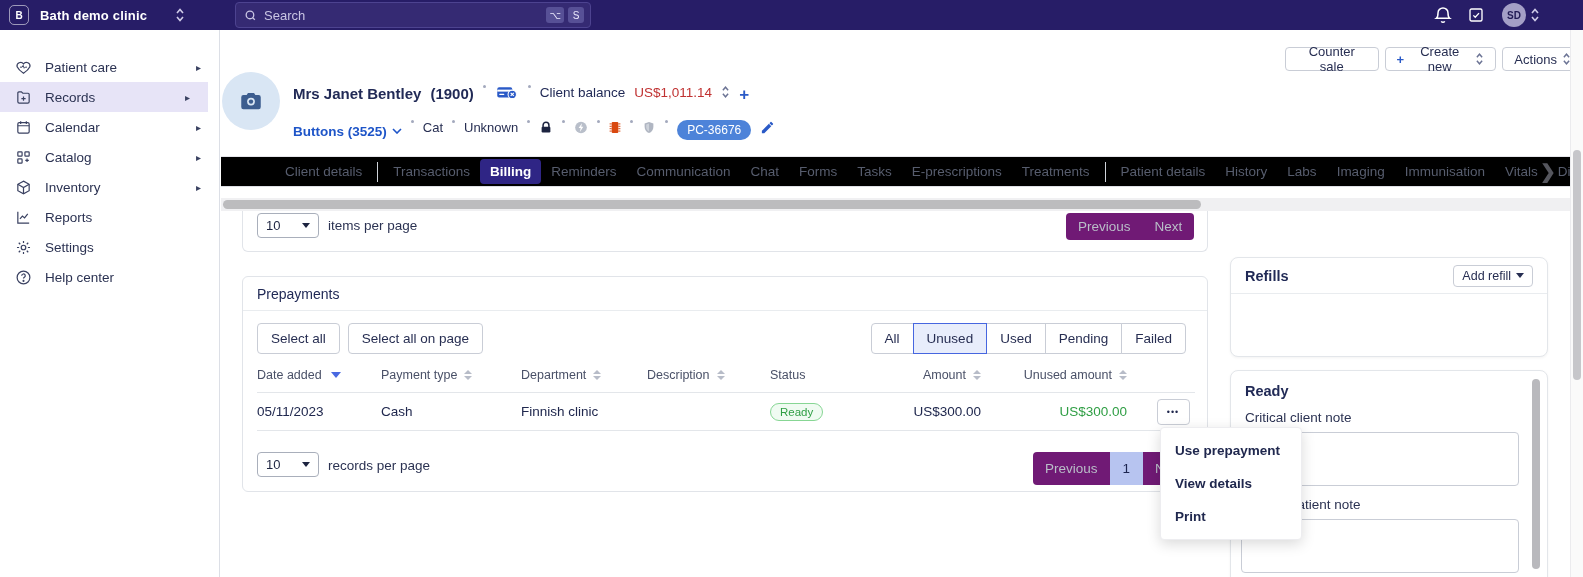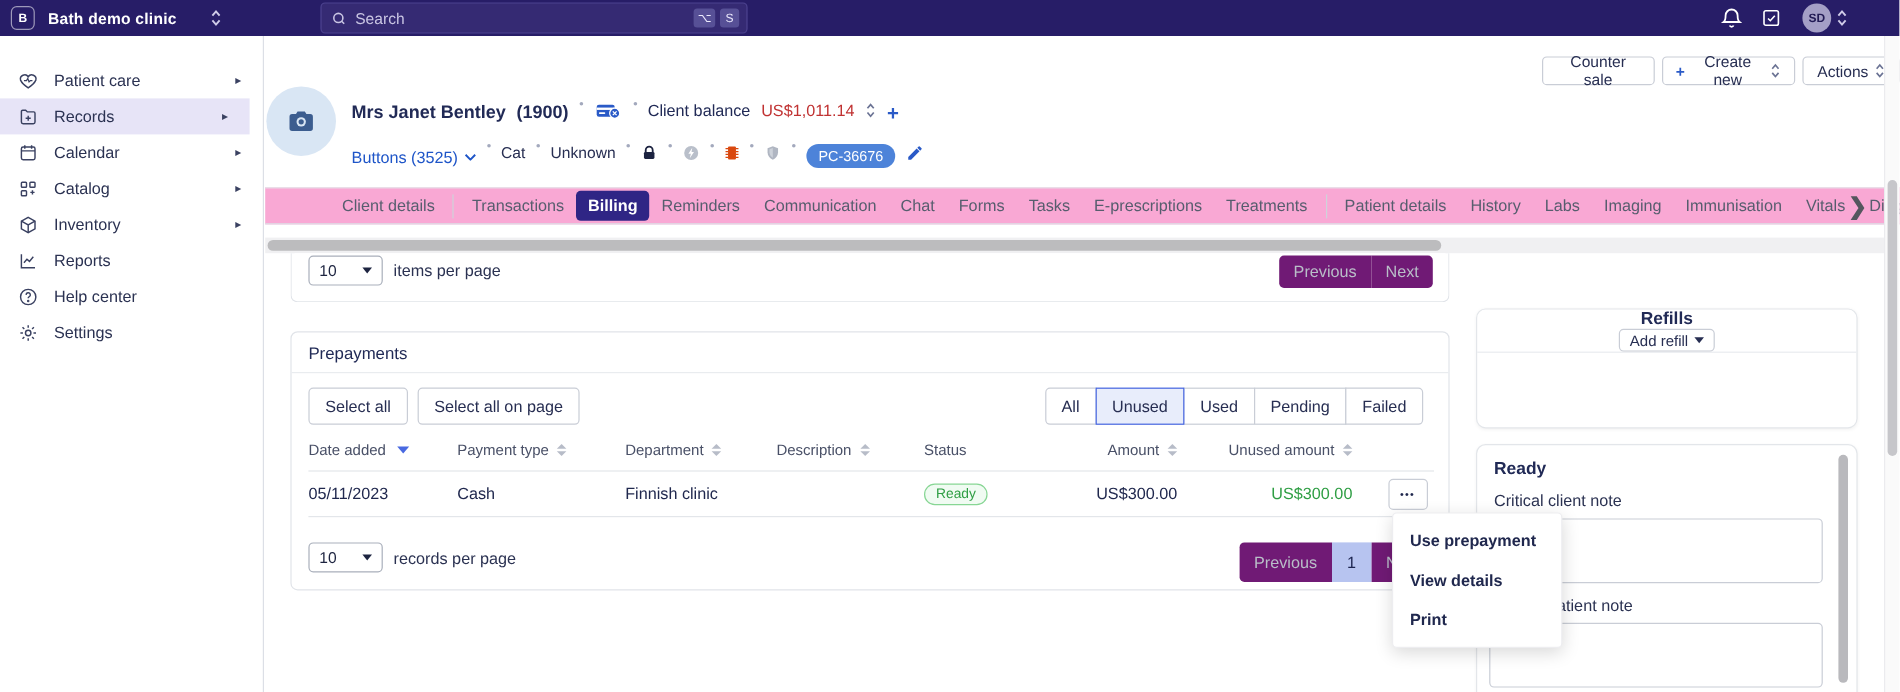--- a/index.html
+++ b/index.html
@@ -6,21 +6,21 @@
   html,body { width:1583px; height:577px; overflow:hidden; }
   body { font-family:"Liberation Sans", sans-serif; background:#fff; position:relative; color:#20284e; }
   #app { position:absolute; inset:0; overflow:hidden; }
 
   
   .topbar { position:absolute; left:0; top:0; width:1583px; height:30px; background:#271d67; display:flex; align-items:center; z-index:30; }
   .clinic-badge { margin-left:9px; width:20px; height:20px; border:1.5px solid rgba(255,255,255,.55); border-radius:5px; color:#fff; font-size:10px; font-weight:bold; display:flex; align-items:center; justify-content:center; }
   .clinic-name { margin-left:11px; color:#fff; font-size:13px; font-weight:700; letter-spacing:.2px; }
   .updown { color:#cfcbe8; margin-left:28px; display:flex; }
   .updown svg { width:10px; height:16px; }
-  .search { position:absolute; left:235px; top:2px; width:356px; height:26px; background:#352a73; border:1px solid #4d4390; border-radius:4px; display:flex; align-items:center; padding:0 6px 0 8px;margin-left:32px; }
+  .search { position:absolute; left:235px; top:2px; width:356px; height:26px; background:#352a73; border:1px solid #4d4390; border-radius:4px; display:flex; align-items:center; padding:0 6px 0 8px; }
   .search svg { width:13px; height:13px; color:#c9c5e3; flex:none; }
   .search input { background:transparent; border:none; outline:none; color:#e6e3f7; font-size:13px; margin-left:7px; flex:1; font-family:"Liberation Sans",sans-serif; }
   .search input::placeholder { color:#c9c5e3; opacity:1; }
   .key { background:#575096; color:#eceafd; border-radius:3px; height:16px; min-width:16px; padding:0 3px; font-size:10px; display:flex; align-items:center; justify-content:center; margin-left:4px; }
   .tb-icon { position:absolute; top:5px; color:#fff; width:20px; height:20px; }
   .tb-icon svg { width:100%; height:100%; }
   .bell { left:1433px; }
   .taskcheck { left:1467px; top:6px; width:18px; height:18px; }
   .avatar { position:absolute; left:1502px; top:3px; width:24px; height:24px; border-radius:50%; background:#a49fc6; color:#221b55; font-size:10px; font-weight:bold; display:flex; align-items:center; justify-content:center; }
   .tb-updown { position:absolute; left:1530px; top:7px; color:#cfcbe8; }
@@ -47,31 +47,31 @@
   .hline { position:absolute; left:293px; display:flex; gap:9px; height:22px; }
   .hline1 { top:85px; }
   .hline2 { top:120px; }
   .dot { width:3px; height:3px; border-radius:50%; background:#a3a9bd; flex:none; }
   .client-name { font-size:15px; font-weight:bold; color:#212a56; }
   .balance-label { font-size:13.5px; color:#212a56; }
   .balance-value { font-size:13.5px; color:#c03232; }
   .gray-updown { color:#6b7394; display:flex; }
   .gray-updown svg { width:9px; height:14px; }
   .plus-lg { font-size:17px; font-weight:bold; color:#2a5ac7; cursor:pointer; }
-  .patient-link { font-size:13.5px; font-weight:normal; color:#1e55c8; display:flex; align-items:center; gap:5px; cursor:pointer; }
+  .patient-link { font-size:13.5px; font-weight:bold; color:#1e55c8; display:flex; align-items:center; gap:5px; cursor:pointer; }
   .patient-link svg { width:10px; height:6px; }
   .meta-text { font-size:13px; color:#272e52; }
   .ic14 { width:14px; height:15px; display:flex; }
   .ic14 svg { width:100%; height:100%; }
   .pc-pill { background:#4d83d9; color:#fff; border-radius:10px; height:20px; padding:0 10px; font-size:12px; display:flex; align-items:center; cursor:pointer; }
   .pencil { color:#2a5ac7; width:15px; height:15px; cursor:pointer; }
   .pencil svg { width:100%; height:100%; }
 
   
-  .tabbar { position:absolute; left:221px; top:156px; width:1362px; height:31px; background:#f9a8d4; border-top:1px solid #e6e6eb; border-bottom:1px solid #dddfe5; display:flex; align-items:center; padding-left:54px; overflow:hidden; z-index:4; }
+  .tabbar { position:absolute; left:221px; top:156px; width:1362px; height:31px; background:#000000; border-top:1px solid #e6e6eb; border-bottom:1px solid #dddfe5; display:flex; align-items:center; padding-left:54px; overflow:hidden; z-index:4; }
   .tab { padding:5px 10px; font-size:13.5px; color:#575d6e; white-space:nowrap; cursor:pointer; border-radius:4px; flex:none; }
   .tab.active { background:#2f2585; color:#fff; font-weight:bold; }
   .tab-div { width:1px; height:20px; background:#cfd3da; margin:0 5px; flex:none; }
   .tab-chevron { position:absolute; left:1540px; top:160px; font-size:19px; font-weight:bold; color:#55565e; z-index:5; cursor:pointer; }
 
   
   .hscroll { position:absolute; left:221px; top:198px; width:1350px; height:13px; background:#f0f0f2; }
   .hscroll .thumb { position:absolute; left:2px; top:2px; width:978px; height:9px; background:#bcbcbe; border-radius:5px; }
 
   
@@ -114,21 +114,21 @@
   .badge-ready { display:inline-block; color:#2f9e44; border:1px solid #87d694; background:#f0fbf2; border-radius:10px; font-size:11.5px; padding:2px 9px; }
   .green { color:#2f9e44; }
   .more-btn { width:33px; height:26px; border:1px solid #c9cdd6; border-radius:4px; background:#fff; display:flex; align-items:center; justify-content:center; font-size:9px; letter-spacing:1px; color:#20284e; cursor:pointer; }
 
   
   .menu { position:absolute; left:1160px; top:427px; width:142px; background:#fff; border:1px solid #ededf0; border-radius:4px; box-shadow:0 4px 14px rgba(0,0,0,.15); z-index:20; padding:6px 0;font-weight:bold; }
   .menu-item { height:33px; display:flex; align-items:center; padding-left:14px; font-size:13.5px; color:#20284e; cursor:pointer; }
 
   
   .card-refills { position:absolute; left:1230px; top:257px; width:318px; height:100px; border:1px solid #e3e6ea; border-radius:8px; box-shadow:0 1px 3px rgba(0,0,0,.05); background:#fff; }
-  .r-head { height:36px; display:flex; align-items:center; justify-content:space-between; padding:0 14px; border-bottom:1px solid #e9ecef;flex-direction:column; }
+  .r-head { height:36px; display:flex; align-items:center; justify-content:space-between; padding:0 14px; border-bottom:1px solid #e9ecef; }
   .r-title { font-size:14.5px; font-weight:bold; color:#212a56; }
   .r-add { height:22px; padding:0 8px; font-size:12.5px; gap:5px; }
   .r-add .caret { width:0; height:0; border-left:4px solid transparent; border-right:4px solid transparent; border-top:5px solid #272e52; }
   .r-body { display:flex; padding:9px 14px 0 14px; gap:11px; }
   .r-icon { width:34px; height:34px; color:#c3c7cf; flex:none; margin-top:2px; }
   .r-icon svg { width:100%; height:100%; }
   .r-text { font-size:12.5px; color:#3f4763; line-height:16px; }
 
   .card-notes { position:absolute; left:1230px; top:370px; width:318px; height:240px; border:1px solid #e3e6ea; border-radius:8px; box-shadow:0 1px 3px rgba(0,0,0,.05); background:#fff; }
   .n-title { font-size:14.5px; font-weight:bold; color:#212a56; padding:12px 14px 0 14px; }
@@ -243,35 +243,35 @@
           <svg viewBox="0 0 24 24" fill="none" stroke="currentColor" stroke-width="1.7">
             <path d="M4 4v16h16"></path>
             <path d="M7 14l3.5-4 3 2.5L18 7"></path>
           </svg>
         </span>
       <span class="slabel">Reports</span>
     </div>
     <div class="side-item">
       <span class="sicon">
           <svg viewBox="0 0 24 24" fill="none" stroke="currentColor" stroke-width="1.7">
+            <circle cx="12" cy="12" r="3.2"></circle>
+            <path d="M12 2.8v3M12 18.2v3M2.8 12h3M18.2 12h3M5.3 5.3l2.1 2.1M16.6 16.6l2.1 2.1M18.7 5.3l-2.1 2.1M7.4 16.6l-2.1 2.1"></path>
+          </svg>
+        </span>
+      <span class="slabel">Settings</span>
+    </div>
+    <div class="side-item">
+      <span class="sicon">
+          <svg viewBox="0 0 24 24" fill="none" stroke="currentColor" stroke-width="1.7">
             <circle cx="12" cy="12" r="9"></circle>
             <path d="M9.5 9.5a2.5 2.5 0 1 1 3.5 2.3c-.8.35-1 .9-1 1.7"></path>
             <circle cx="12" cy="16.8" r="0.6" fill="currentColor"></circle>
           </svg>
         </span>
       <span class="slabel">Help center</span>
-    </div>
-    <div class="side-item">
-      <span class="sicon">
-          <svg viewBox="0 0 24 24" fill="none" stroke="currentColor" stroke-width="1.7">
-            <circle cx="12" cy="12" r="3.2"></circle>
-            <path d="M12 2.8v3M12 18.2v3M2.8 12h3M18.2 12h3M5.3 5.3l2.1 2.1M16.6 16.6l2.1 2.1M18.7 5.3l-2.1 2.1M7.4 16.6l-2.1 2.1"></path>
-          </svg>
-        </span>
-      <span class="slabel">Settings</span>
     </div>
   </div>
 
   <div class="actions-row">
     <button class="btn">
         <span>Counter sale</span>
       </button>
     <button class="btn">
       <span class="plus-blue">+</span>
       <span>Create new</span>

